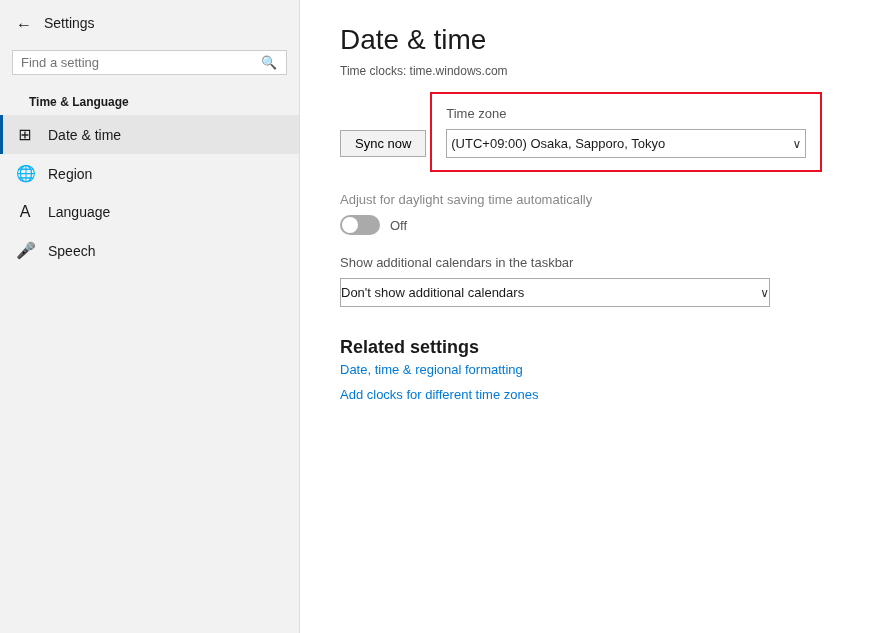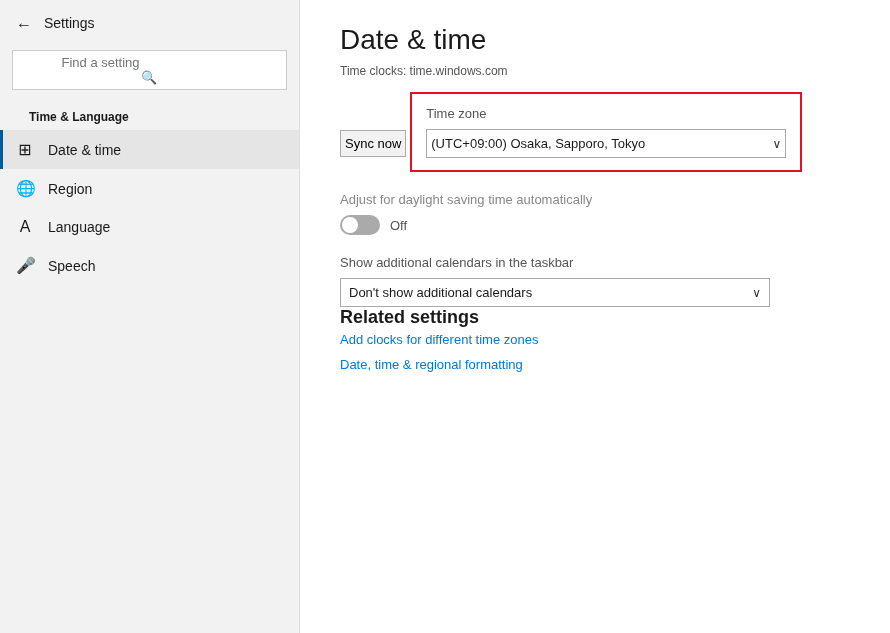--- a/index.html
+++ b/index.html
@@ -41,21 +41,20 @@
       font-weight: 400;
       color: #1a1a1a;
     }
     .sidebar-search {
       margin: 4px 12px 12px 12px;
       display: flex;
       align-items: center;
       background: #fff;
       border: 1px solid #ccc;
       padding: 4px 8px;
-      flex-direction: column;
     }
     .sidebar-search input {
       border: none;
       outline: none;
       flex: 1;
       font-size: 13px;
       font-family: 'Segoe UI', sans-serif;
       background: transparent;
       color: #555;
     }
@@ -113,21 +112,21 @@
       margin-bottom: 2px;
     }
     .sync-server {
       font-size: 12px;
       color: #555;
       margin-bottom: 14px;
     }
     .sync-btn {
       border: 1px solid #aaa;
       background: #f2f2f2;
-      padding: 5px 4px;
+      padding: 5px 14px;
       font-size: 13px;
       cursor: pointer;
       font-family: 'Segoe UI', sans-serif;
       margin-bottom: 10px;
     }
 
     
     .timezone-box {
       border: 2px solid #e81123;
       padding: 12px 14px;
@@ -197,23 +196,24 @@
       color: #555;
       margin-bottom: 8px;
     }
     .calendars-select {
       width: 430px;
       display: flex;
       align-items: flex-end;
       justify-content: space-between;
       border: 1px solid #aaa;
       background: #fff;
-      padding: 6px 8px;
-      cursor: pointer;
-      font-size: 13px;
+      padding: 6px 0;
+      cursor: pointer;
+      font-size: 13px;
+      margin-bottom: 30px;
     }
     .calendars-select-arrow {
       font-size: 12px;
       color: #333;
     }
 
     
     .related-title {
       font-size: 18px;
       font-weight: 700;
@@ -286,15 +286,15 @@
 
   
   <div class="calendars-section-label">Show additional calendars in the taskbar</div>
   <div class="calendars-select">
     <span>Don't show additional calendars</span>
     <span class="calendars-select-arrow">∨</span>
   </div>
 
   
   <div class="related-title">Related settings</div>
+  <a class="related-link">Date, time &amp; regional formatting</a>
   <a class="related-link">Add clocks for different time zones</a>
-  <a class="related-link">Date, time &amp; regional formatting</a>
 </div>
 
 </body></html>

